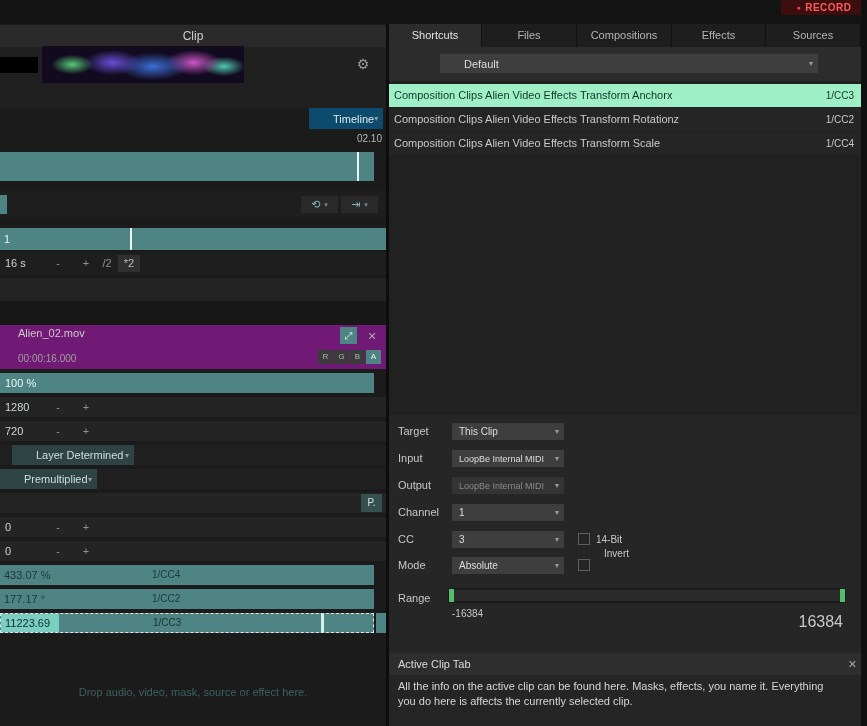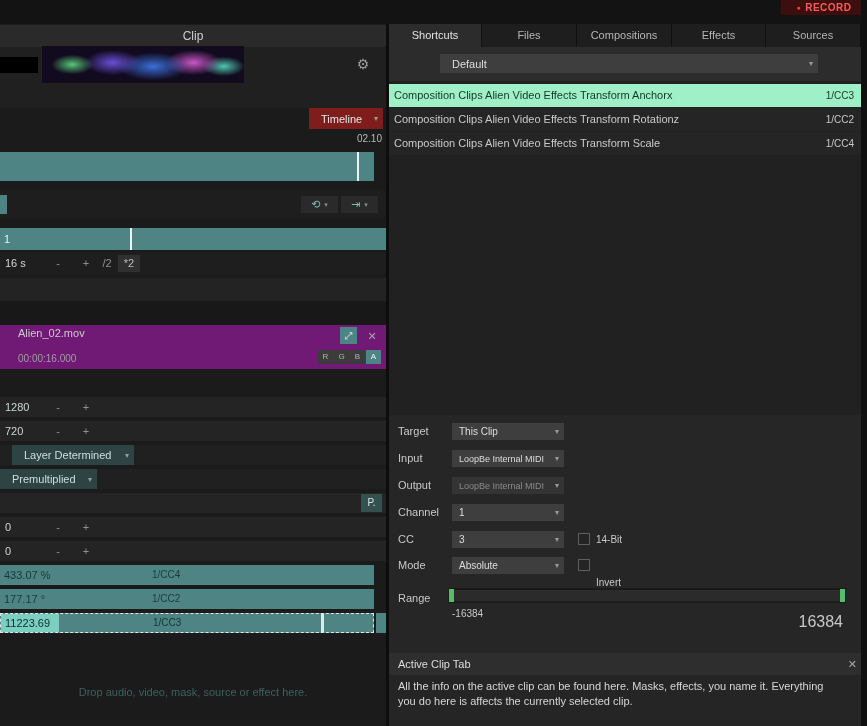--- a/index.html
+++ b/index.html
@@ -30,23 +30,23 @@
       radial-gradient(ellipse 30px 14px at 15% 50%, #57c878 0%, rgba(87,200,120,0) 70%),
       radial-gradient(ellipse 40px 18px at 35% 45%, #6a4fd8 0%, rgba(106,79,216,0) 70%),
       radial-gradient(ellipse 50px 20px at 55% 55%, #3b6fd8 0%, rgba(59,111,216,0) 70%),
       radial-gradient(ellipse 40px 18px at 75% 45%, #c957c8 0%, rgba(201,87,200,0) 70%),
       radial-gradient(ellipse 30px 14px at 90% 55%, #4fc8b0 0%, rgba(79,200,176,0) 70%),
       #120a1e; }
   .gear { left:352px; top:30px; width:22px; height:20px; font-size:14px; color:#9d9d9d;
           text-align:center; line-height:20px; }
 
   .dd { display:flex; align-items:center; justify-content:space-between; background:#3e3e3e;
-        color:#ddd; font-size:11px; padding:0 5px 0 12px; }
+        color:#ddd; font-size:11px; padding:0 5px 0 24px; }
   .dd .caret { font-size:8px; color:#9a9a9a; }
-  .dd.teal-dd { background:#7f1d1d; color:#dfe8e8; }
+  .dd.teal-dd { background:#0c4a6e; color:#dfe8e8; }
   .dd.teal-dark { background:#2e4444; color:#cfdede; }
   .dd.small { font-size:10px; padding:0 5px 0 7px; }
   .dd.tiny-text span:first-child { font-size:9px; }
   .dd.disabled { background:#343434; color:#8a8a8a; }
 
   .timeline-dd { left:309px; top:84px; width:74px; height:21px; }
   .time-display { right:4px; top:109px; font-size:10px; color:#b8b8b8; }
   .transport-bar { left:0; top:128px; width:374px; height:29px; }
   .transport-marker { left:357px; top:128px; width:2px; height:29px; background:#e9f5f5; }
   .transport-row-bg { left:0; top:166px; width:386px; height:28px; background:#1e1e1e; }
@@ -203,20 +203,23 @@
       <span class="expand-btn teal">⤢</span>
       <span class="close-btn">✕</span>
       <div class="rgba">
         <span>R</span>
         <span>G</span>
         <span>B</span>
         <span class="on">A</span>
       </div>
     </div>
 
+    <div class="abs param-row teal-row teal opacity-row" style="top:349px;">
+      <span class="val">100 %</span>
+    </div>
 
     <div class="abs param-row gray-row" style="top:373px;">
       <span class="val">1280</span>
       <span class="pm" style="left:48px;">-</span>
       <span class="pm" style="left:76px;">+</span>
     </div>
 
     <div class="abs param-row gray-row" style="top:397px;">
       <span class="val">720</span>
       <span class="pm" style="left:48px;">-</span>
@@ -337,21 +340,21 @@
     </div>
     <div class="abs cbox" style="top:509px;"></div>
     <div class="abs cblabel" style="top:507px;">14-Bit</div>
 
     <div class="abs flabel" style="top:533px;">Mode</div>
     <div class="abs dd small fdd" style="top:533px;">
       <span>Absolute</span>
       <span class="caret">▾</span>
     </div>
     <div class="abs cbox" style="top:535px;"></div>
-    <div class="abs cblabel" style="top:550px;">Invert</div>
+    <div class="abs cblabel" style="top:521px;margin-left:8px;">Invert</div>
 
     <div class="abs flabel" style="top:566px;">Range</div>
     <div class="abs range-slider">
       <span class="range-track"></span>
       <span class="range-handle" style="left:1px;"></span>
       <span class="range-handle" style="right:1px;"></span>
     </div>
     <div class="abs range-min-lbl">-16384</div>
     <div class="abs range-max-lbl">16384</div>
 

